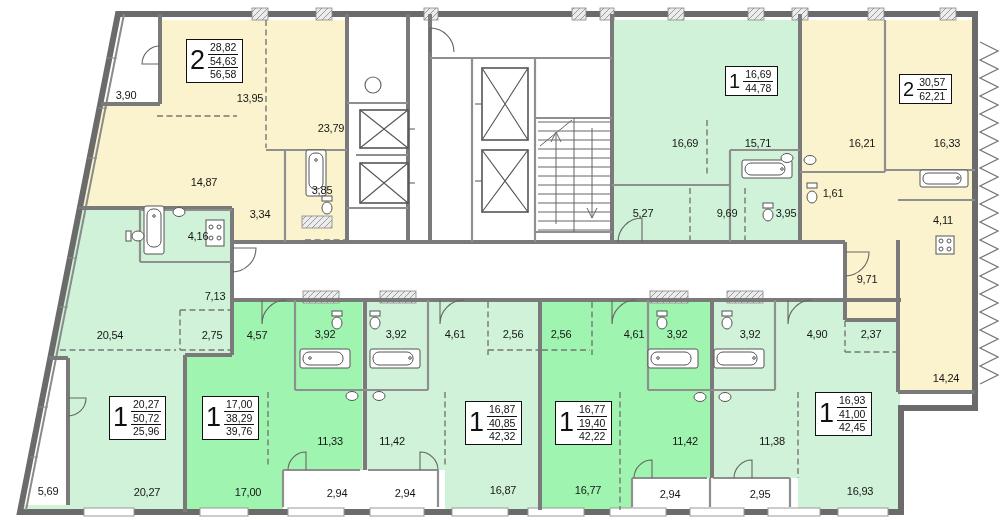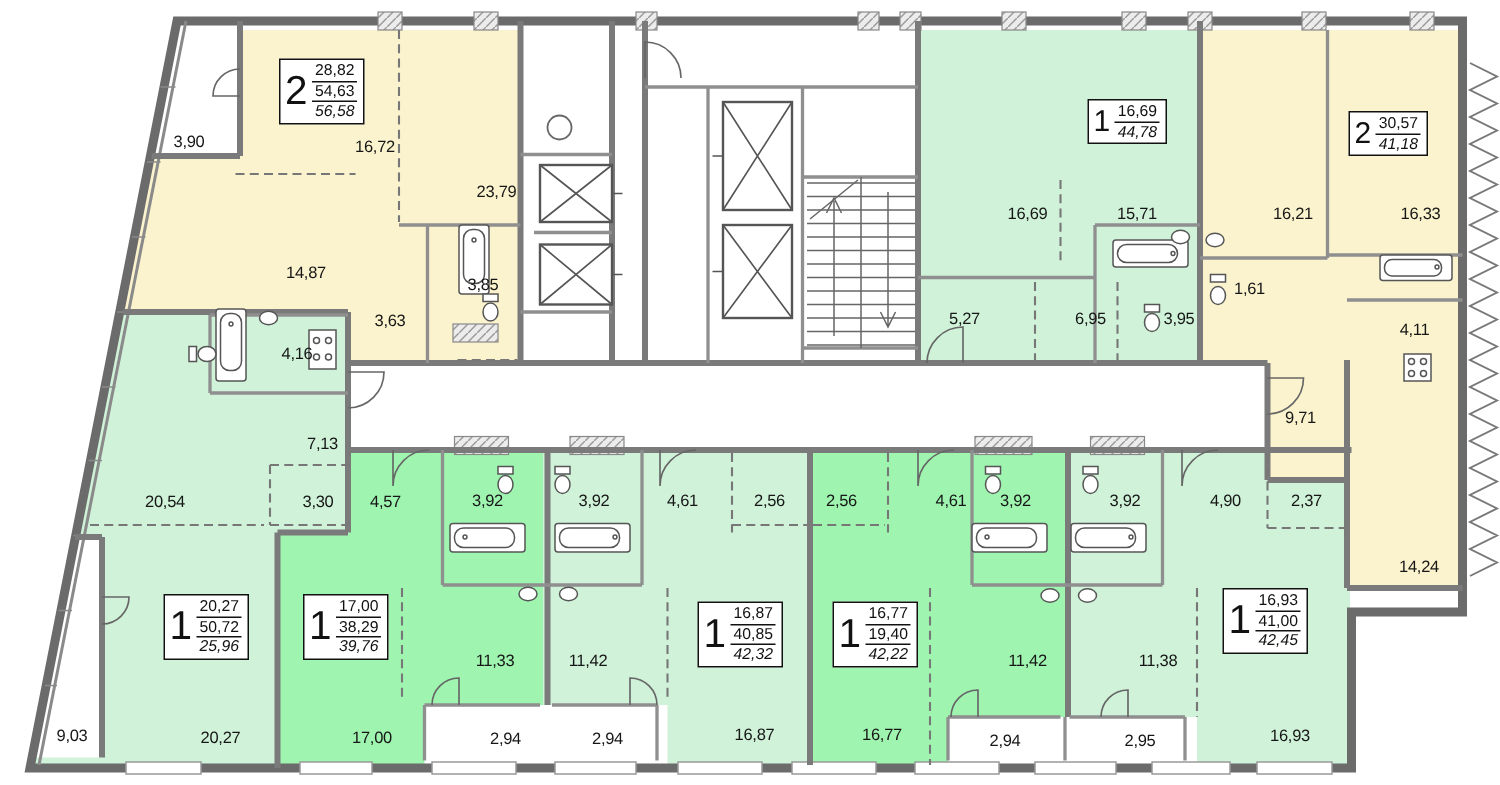--- a/index.html
+++ b/index.html
@@ -8,21 +8,21 @@
   #plan-svg{position:absolute;left:0;top:0;z-index:1;}
   .rl{position:absolute;transform:translate(-50%,-50%);font-size:11px;letter-spacing:-0.2px;
       color:var(--c-text,#161616);z-index:4;white-space:nowrap;}
   .ib{position:absolute;display:flex;align-items:center;gap:3px;background:#fff;
       border:1.6px solid #111;padding:1px 4px 1px 3px;z-index:5;}
   .ib-d{font-size:27px;line-height:1;font-weight:400;color:#111;}
   .ib.sm .ib-d{font-size:20px;}
   .ib-v{display:flex;flex-direction:column;}
   .ib-v i{font-style:normal;font-size:10.5px;line-height:12.5px;color:#111;
           border-bottom:1px solid #111;padding:0 2px;}
-  .ib-v i:last-child{border-bottom:0;font-style:italic;}
+  .ib-v i:last-child{border-bottom:0;}
 </style>
 </head>
 <body>
 
 <div id="stage">
 
 <svg id="plan-svg" width="1000" height="523" viewBox="0 0 1000 523">
   <defs>
     <pattern id="hz" width="6" height="6" patternUnits="userSpaceOnUse">
       <rect width="6" height="6" fill="#ececec"></rect>
@@ -241,58 +241,58 @@
           <rect x="936" y="236" width="18" height="18"></rect>
           <circle cx="941" cy="241" r="2"></circle>
           <circle cx="949" cy="241" r="2"></circle>
           <circle cx="941" cy="249" r="2"></circle>
           <circle cx="949" cy="249" r="2"></circle>
         </g>
   </g>
 </svg>
 
 <div class="rl" style="left:126px;top:95px">3,90</div>
-<div class="rl" style="left:250px;top:98px">16,72</div>
+<div class="rl" style="left:250px;top:98px">13,95</div>
 <div class="rl" style="left:331px;top:128px">23,79</div>
 <div class="rl" style="left:204px;top:182px">14,87</div>
 <div class="rl" style="left:322px;top:190px">3,85</div>
-<div class="rl" style="left:260px;top:214px">3,63</div>
+<div class="rl" style="left:260px;top:214px">3,34</div>
 <div class="rl" style="left:198px;top:236px">4,16</div>
 <div class="rl" style="left:215px;top:296px">7,13</div>
 <div class="rl" style="left:110px;top:335px">20,54</div>
-<div class="rl" style="left:212px;top:335px">3,30</div>
+<div class="rl" style="left:212px;top:335px">2,75</div>
 <div class="rl" style="left:257px;top:335px">4,57</div>
 <div class="rl" style="left:325px;top:334px">3,92</div>
 <div class="rl" style="left:396px;top:334px">3,92</div>
 <div class="rl" style="left:455px;top:334px">4,61</div>
 <div class="rl" style="left:513px;top:334px">2,56</div>
 <div class="rl" style="left:561px;top:334px">2,56</div>
 <div class="rl" style="left:634px;top:334px">4,61</div>
 <div class="rl" style="left:677px;top:334px">3,92</div>
 <div class="rl" style="left:750px;top:334px">3,92</div>
 <div class="rl" style="left:817px;top:334px">4,90</div>
 <div class="rl" style="left:871px;top:334px">2,37</div>
-<div class="rl" style="left:48px;top:491px">9,03</div>
+<div class="rl" style="left:48px;top:491px">5,69</div>
 <div class="rl" style="left:147px;top:492px">20,27</div>
 <div class="rl" style="left:248px;top:492px">17,00</div>
 <div class="rl" style="left:330px;top:441px">11,33</div>
 <div class="rl" style="left:392px;top:441px">11,42</div>
 <div class="rl" style="left:337px;top:493px">2,94</div>
 <div class="rl" style="left:405px;top:493px">2,94</div>
 <div class="rl" style="left:503px;top:490px">16,87</div>
 <div class="rl" style="left:588px;top:490px">16,77</div>
 <div class="rl" style="left:685px;top:441px">11,42</div>
 <div class="rl" style="left:772px;top:441px">11,38</div>
 <div class="rl" style="left:670px;top:494px">2,94</div>
 <div class="rl" style="left:760px;top:494px">2,95</div>
 <div class="rl" style="left:860px;top:491px">16,93</div>
 <div class="rl" style="left:685px;top:143px">16,69</div>
 <div class="rl" style="left:758px;top:143px">15,71</div>
 <div class="rl" style="left:643px;top:213px">5,27</div>
-<div class="rl" style="left:727px;top:213px">6,95</div>
+<div class="rl" style="left:727px;top:213px">9,69</div>
 <div class="rl" style="left:786px;top:213px">3,95</div>
 <div class="rl" style="left:833px;top:193px">1,61</div>
 <div class="rl" style="left:862px;top:143px">16,21</div>
 <div class="rl" style="left:947px;top:143px">16,33</div>
 <div class="rl" style="left:943px;top:220px">4,11</div>
 <div class="rl" style="left:867px;top:279px">9,71</div>
 <div class="rl" style="left:946px;top:378px">14,24</div>
 
 <div class="ib" style="left:186px;top:39px">
   <span class="ib-d">2</span>
@@ -346,17 +346,17 @@
   <span class="ib-d">1</span>
   <span class="ib-v">
     <i>16,69</i>
     <i>44,78</i>
   </span>
 </div>
 <div class="ib sm" style="left:899px;top:74px">
   <span class="ib-d">2</span>
   <span class="ib-v">
     <i>30,57</i>
-    <i>41,18</i>
+    <i>62,21</i>
   </span>
 </div>
 
 </div>
 
 </body></html>

